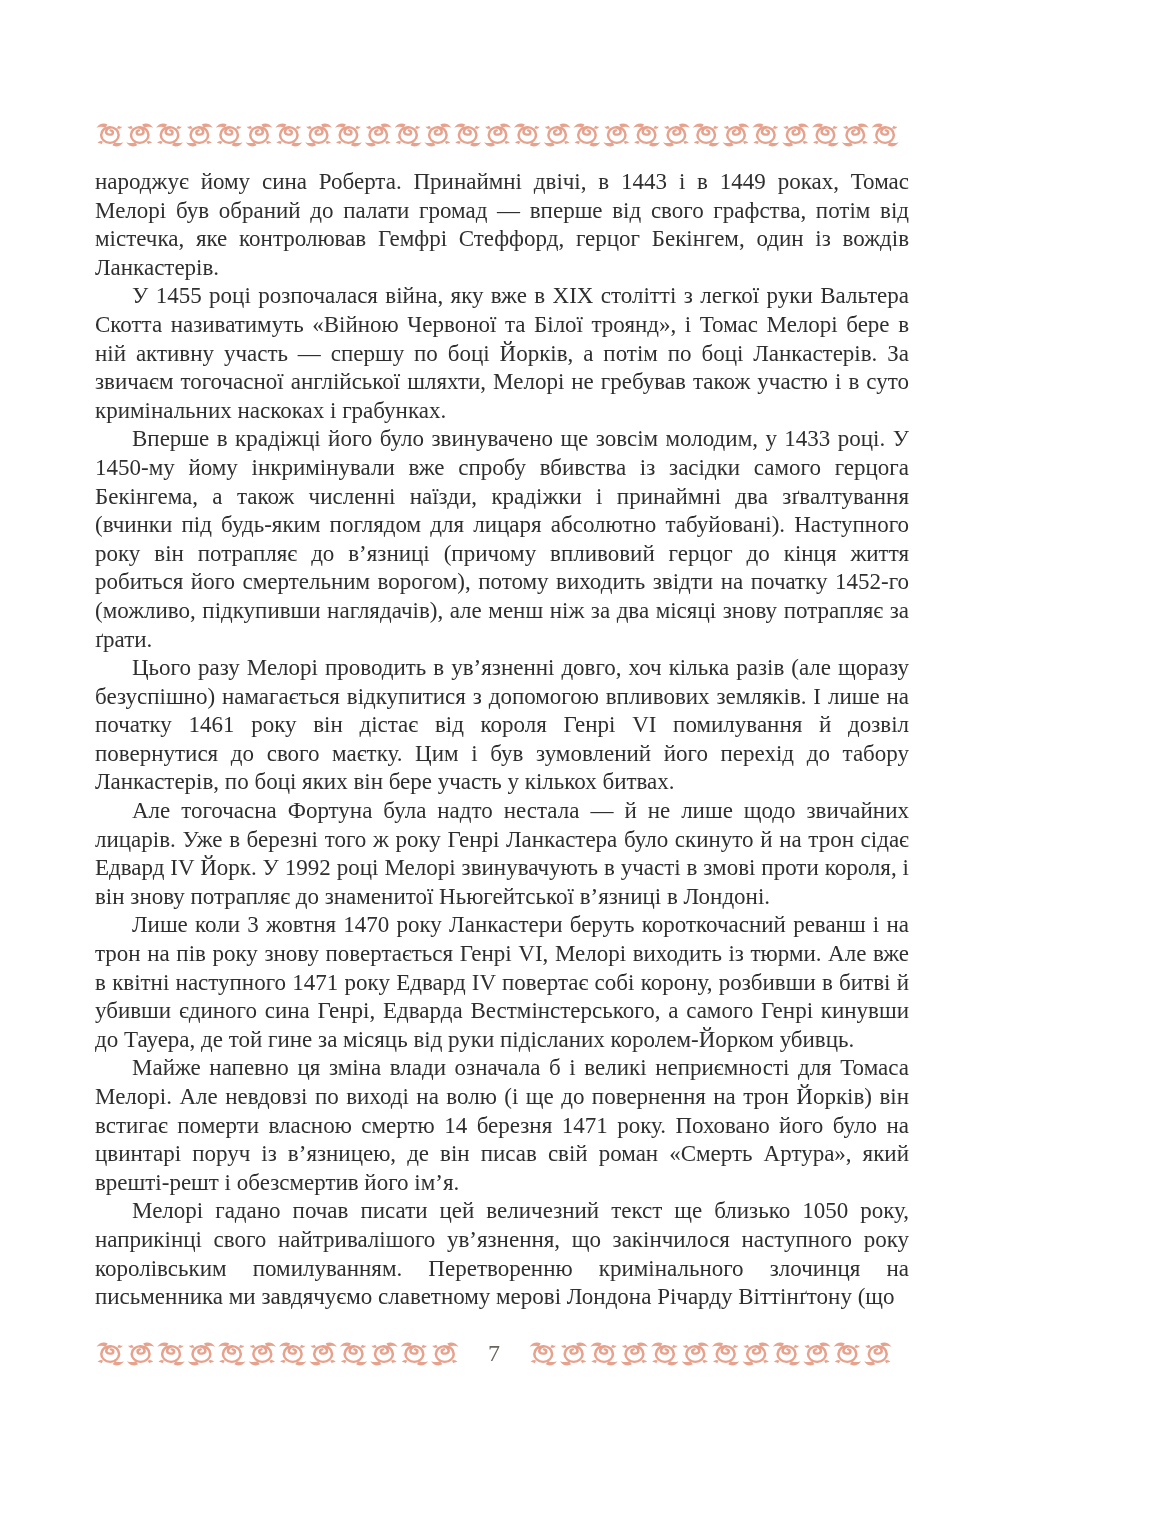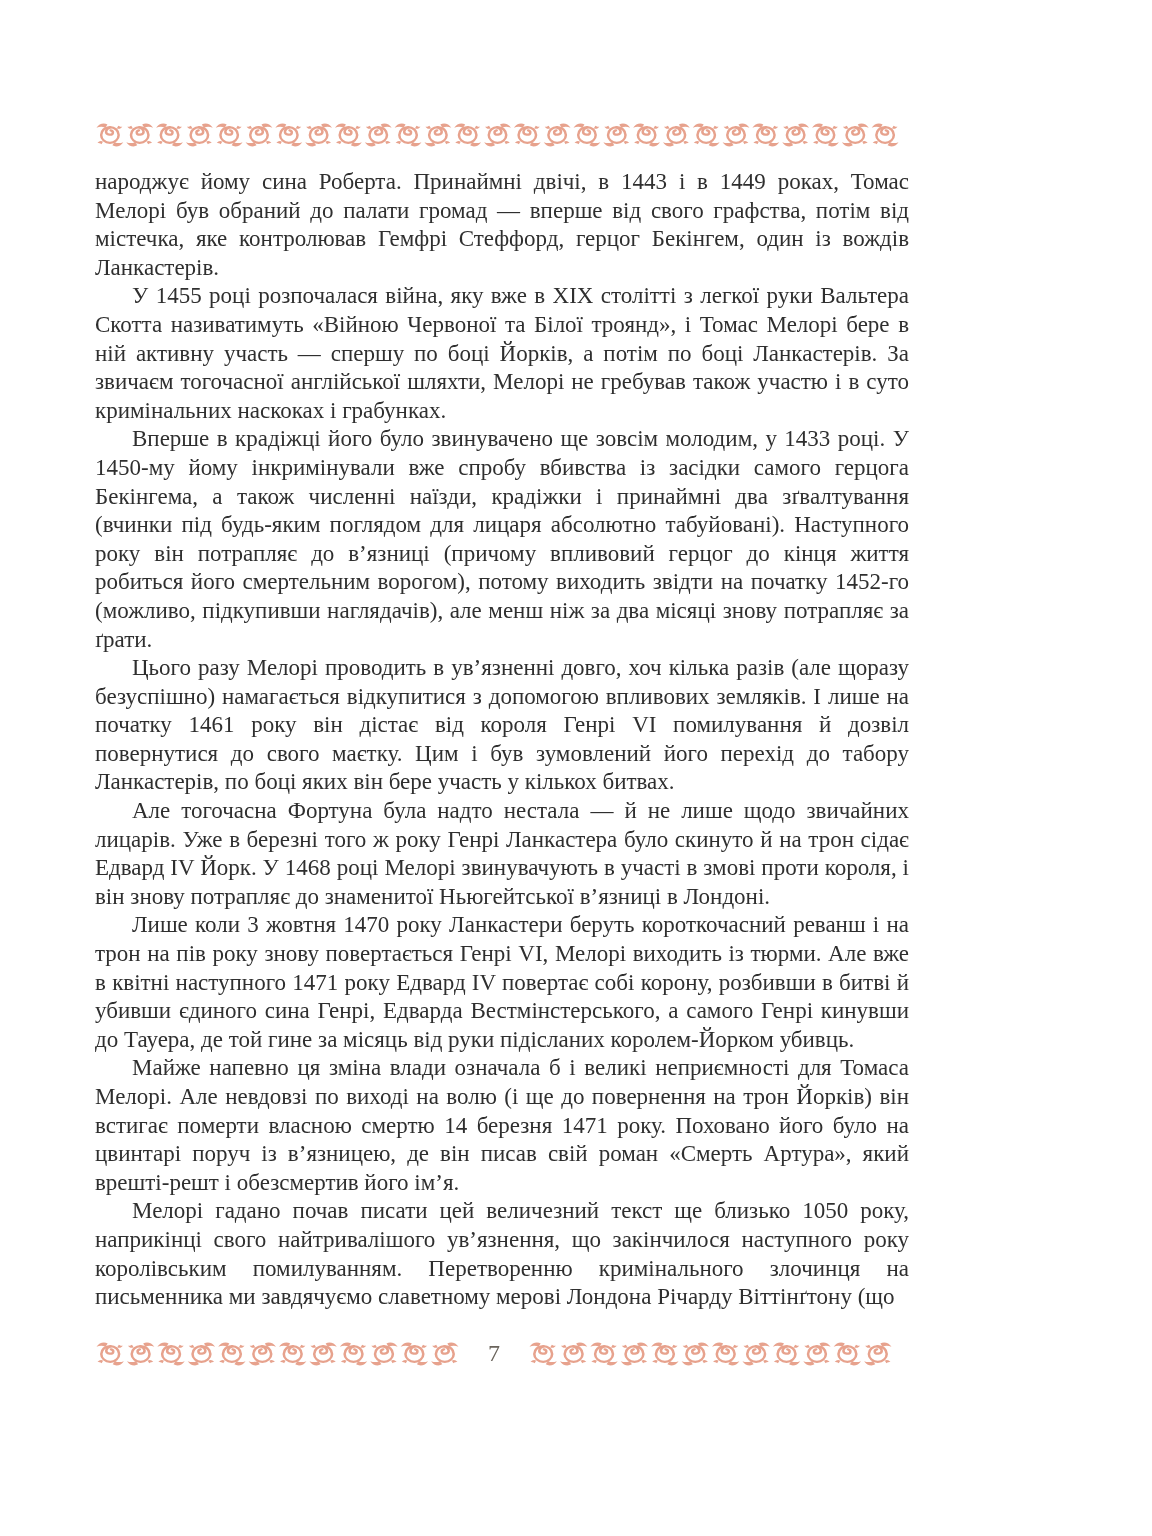--- a/index.html
+++ b/index.html
@@ -108,21 +108,21 @@
       <use href="#orn-unit" xlink:href="#orn-unit" transform="translate(720 0)"></use>
       <use href="#orn-unit" xlink:href="#orn-unit" transform="translate(780 0) scale(-1 1)"></use>
       <use href="#orn-unit" xlink:href="#orn-unit" transform="translate(780 0)"></use>
     </svg>
 
   <main class="text-block">
       <p class="no-indent">народжує йому сина Роберта. Принаймні двічі, в 1443 і в 1449 роках, Томас Мелорі був обраний до палати громад — вперше від свого графства, потім від містечка, яке контролював Гемфрі Стеффорд, герцог Бекінгем, один із вождів Ланкастерів.</p>
       <p>У 1455 році розпочалася війна, яку вже в XIX столітті з легкої руки Вальтера Скотта називатимуть «Війною Червоної та Білої троянд», і Томас Мелорі бере в ній активну участь — спершу по боці Йорків, а потім по боці Ланкастерів. За звичаєм тогочасної англійської шляхти, Мелорі не гребував також участю і в суто кримінальних наскоках і грабунках.</p>
       <p>Вперше в крадіжці його було звинувачено ще зовсім молодим, у 1433 році. У 1450-му йому інкримінували вже спробу вбивства із засідки самого герцога Бекінгема, а також численні наїзди, крадіжки і принаймні два зґвалтування (вчинки під будь-яким поглядом для лицаря абсолютно табуйовані). Наступного року він потрапляє до в’язниці (причому впливовий герцог до кінця життя робиться його смертельним ворогом), потому виходить звідти на початку 1452-го (можливо, підкупивши наглядачів), але менш ніж за два місяці знову потрапляє за ґрати.</p>
       <p>Цього разу Мелорі проводить в ув’язненні довго, хоч кілька разів (але щоразу безуспішно) намагається відкупитися з допомогою впливових земляків. І лише на початку 1461 року він дістає від короля Генрі VI помилування й дозвіл повернутися до свого маєтку. Цим і був зумовлений його перехід до табору Ланкастерів, по боці яких він бере участь у кількох битвах.</p>
-      <p>Але тогочасна Фортуна була надто нестала — й не лише щодо звичайних лицарів. Уже в березні того ж року Генрі Ланкастера було скинуто й на трон сідає Едвард IV Йорк. У 1468 році Мелорі звинувачують в участі в змові проти короля, і він знову потрапляє до знаменитої Ньюгейтської в’язниці в Лондоні.</p>
+      <p>Але тогочасна Фортуна була надто нестала — й не лише щодо звичайних лицарів. Уже в березні того ж року Генрі Ланкастера було скинуто й на трон сідає Едвард IV Йорк. У 1992 році Мелорі звинувачують в участі в змові проти короля, і він знову потрапляє до знаменитої Ньюгейтської в’язниці в Лондоні.</p>
       <p>Лише коли 3 жовтня 1470 року Ланкастери беруть короткочасний реванш і на трон на пів року знову повертається Генрі VI, Мелорі виходить із тюрми. Але вже в квітні наступного 1471 року Едвард IV повертає собі корону, розбивши в битві й убивши єдиного сина Генрі, Едварда Вестмінстерського, а самого Генрі кинувши до Тауера, де той гине за місяць від руки підісланих королем-Йорком убивць.</p>
       <p>Майже напевно ця зміна влади означала б і великі неприємності для Томаса Мелорі. Але невдовзі по виході на волю (і ще до повернення на трон Йорків) він встигає померти власною смертю 14 березня 1471 року. Поховано його було на цвинтарі поруч із в’язницею, де він писав свій роман «Смерть Артура», який врешті-решт і обезсмертив його ім’я.</p>
       <p>Мелорі гадано почав писати цей величезний текст ще близько 1050 року, наприкінці свого найтривалішого ув’язнення, що закінчилося наступного року королівським помилуванням. Перетворенню кримінального злочинця на письменника ми завдячуємо славетному мерові Лондона Річарду Віттінґтону (що</p>
     </main>
 
   <div class="folio-row">
     <svg class="orn-row folio-band" viewBox="0 0 360 30" preserveAspectRatio="none">
         <use href="#orn-unit" xlink:href="#orn-unit" transform="translate(0 0)"></use>
         <use href="#orn-unit" xlink:href="#orn-unit" transform="translate(60 0) scale(-1 1)"></use>
         <use href="#orn-unit" xlink:href="#orn-unit" transform="translate(60 0)"></use>

